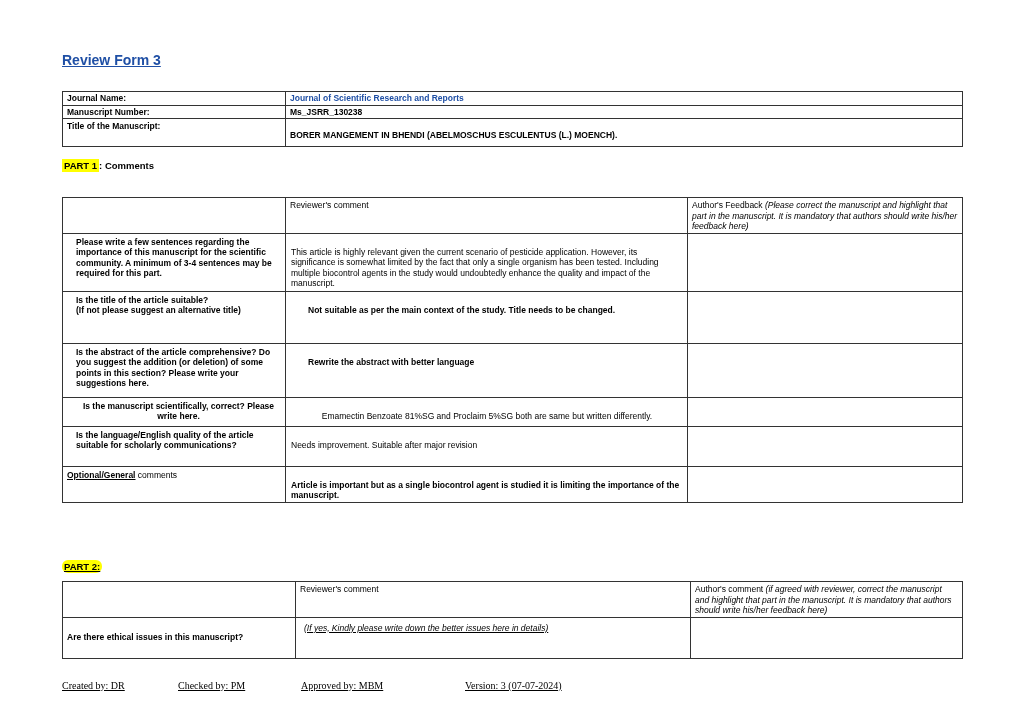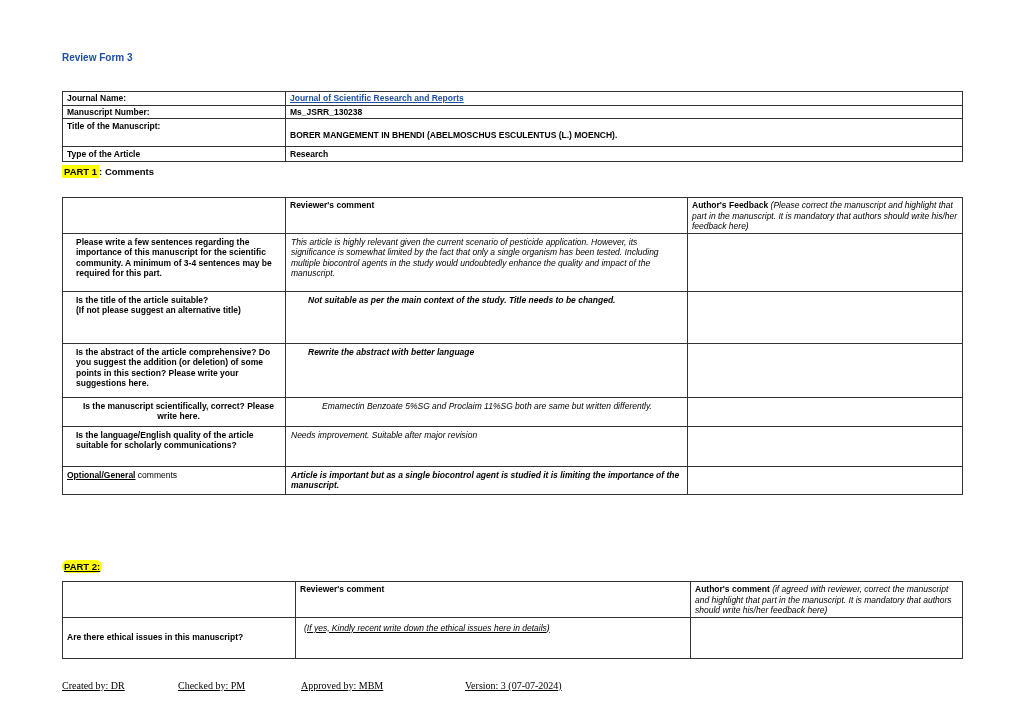--- a/index.html
+++ b/index.html
@@ -1,57 +1,57 @@
 <!DOCTYPE html>
 <html style="--link: #1F4FA5; --hl: #FFFF00; --border: #333333;"><head>
 <meta charset="utf-8">
 <style>
   :root { --link:#1F4FA5; --hl:#FFFF00; --border:#333; }
   html,body{margin:0;padding:0;background:#e8e8e8;}
   #page{position:relative;width:1024px;height:724px;background:#ffffff;
         font-family:"Liberation Sans",sans-serif;color:#000;overflow:hidden;}
 
-  .doc-title{position:absolute;left:62px;top:52px;font-size:10px;font-weight:bold;
-             color:var(--link);text-align:right;}
+  .doc-title{position:absolute;left:62px;top:52px;font-size:14px;font-weight:bold;
+             color:var(--link);text-decoration:underline;text-align:right;}
 
   table{border-collapse:collapse;table-layout:fixed;}
   td{border:1px solid var(--border);padding:1px 4px;font-size:8.5px;line-height:10.5px;
      vertical-align:middle;overflow:hidden;word-wrap:break-word;}
 
   
   #info-table{position:absolute;left:62px;top:91px;width:900px;}
   #info-table td.label{font-weight:bold;}
   #info-table td.value{font-weight:bold;}
   #info-table tr.title-row td.label{vertical-align:top;padding-top:2px;}
   #info-table tr.title-row td.value{vertical-align:middle;padding-top:6px;}
-  .link{color:var(--link);text-decoration:underline;font-weight:bold;cursor:pointer;}
+  .link{color:var(--link);font-weight:bold;cursor:pointer;}
 
   
   .section-heading{position:absolute;font-size:9.5px;font-weight:bold;}
-  #part1-heading{left:62px;top:166px;}
+  #part1-heading{left:62px;top:160px;}
   #part2-heading{left:62px;top:561px;}
   .hl{background:var(--hl);padding:1px 2px;}
   .hl.u{text-decoration:underline;border-radius:6px;}
 
   
   #part1-table{position:absolute;left:62px;top:197px;width:900px;}
   #part1-table thead td{vertical-align:top;padding-top:2px;}
-  .hdr-bold{font-weight:bold;}
+  .hdr-bold{font-weight:normal;}
   .note{font-style:italic;font-weight:normal;}
   #part1-table thead tr{height:31px;}
   #part1-table tbody tr:nth-child(1){height:58px;margin-top:20px;}
   #part1-table tbody tr:nth-child(2){height:52px;}
   #part1-table tbody tr:nth-child(3){height:54px;}
   #part1-table tbody tr:nth-child(4){height:29px;text-align:center;}
   #part1-table tbody tr:nth-child(5){height:40px;}
   #part1-table tbody tr:nth-child(6){height:28px;}
   #part1-table tbody tr:nth-child(7){height:51px;text-align:center;}
   td.q{font-weight:bold;vertical-align:top;padding-top:3px;padding-left:13px;white-space:pre-line;}
   td.q.flush{font-weight:normal;padding-left:4px;}
-  td.c{vertical-align:top;padding-top:3px;padding-left:5px;font-style:italic;}
+  td.c{vertical-align:top;padding-top:13px;padding-left:5px;}
   td.c.indent{padding-left:22px;}
   .bold{font-weight:bold;}
   .u-text{text-decoration:underline;}
 
   
   #part2-table{position:absolute;left:62px;top:581px;width:900px;}
   #part2-table thead tr{height:33px;}
   #part2-table thead td{vertical-align:top;padding-top:2px;}
   #part2-table tbody tr{height:41px;}
   #part2-table td.q2{font-weight:bold;vertical-align:middle;padding-left:4px;}
@@ -81,24 +81,20 @@
         <td class="value"><span class="link">Journal of Scientific Research and Reports</span></td>
       </tr>
       <tr style="height:13px">
         <td class="label">Manuscript Number:</td>
         <td class="value">Ms_JSRR_130238</td>
       </tr>
       <tr class="title-row" style="height:28px">
         <td class="label">Title of the Manuscript:</td>
         <td class="value">BORER MANGEMENT IN BHENDI (ABELMOSCHUS ESCULENTUS (L.) MOENCH).</td>
       </tr>
-      <tr style="height:15px">
-        <td class="label">Type of the Article</td>
-        <td class="value">Research</td>
-      </tr>
     </tbody>
   </table>
 
   <div class="section-heading" id="part1-heading"><span class="hl">PART 1</span><span>: Comments</span></div>
 
   <table id="part1-table">
     <colgroup>
         <col style="width:223px">
         <col style="width:402px">
         <col style="width:275px">
@@ -122,21 +118,21 @@
           <td class="c bold indent">Not suitable as per the main context of the study. Title needs to be changed.</td>
           <td></td>
         </tr>
         <tr>
           <td class="q">Is the abstract of the article comprehensive? Do you suggest the addition (or deletion) of some points in this section? Please write your suggestions here.</td>
           <td class="c bold indent">Rewrite the abstract with  better language</td>
           <td></td>
         </tr>
         <tr>
           <td class="q">Is the manuscript scientifically, correct? Please write here.</td>
-          <td class="c">Emamectin Benzoate 5%SG and Proclaim 11%SG both are same but written differently.</td>
+          <td class="c">Emamectin Benzoate 81%SG and Proclaim 5%SG both are same but written differently.</td>
           <td></td>
         </tr>
         <tr>
           <td class="q">Is the language/English quality of the article suitable for scholarly communications?</td>
           <td class="c">Needs improvement. Suitable after major revision</td>
           <td></td>
         </tr>
         <tr>
           <td class="q flush"><span class="bold u-text">Optional/General</span> comments</td>
           <td class="c bold">Article is important but  as a single biocontrol agent is studied it is limiting the importance of the manuscript.</td>
@@ -156,21 +152,21 @@
     <thead>
       <tr>
         <td></td>
         <td class="hdr-bold">Reviewer's comment</td>
         <td><span class="hdr-bold">Author's comment </span><span class="note">(if agreed with reviewer, correct the manuscript and highlight that part in the manuscript. It is mandatory that authors should write his/her feedback here)</span></td>
       </tr>
     </thead>
     <tbody>
       <tr>
         <td class="q2">Are there ethical issues in this manuscript?</td>
-        <td class="c2"><span>(If yes, Kindly recent write down the ethical issues here in details)</span></td>
+        <td class="c2"><span>(If yes, Kindly please write down the better issues here in details)</span></td>
         <td></td>
       </tr>
     </tbody>
   </table>
 
   <span class="footer-item" style="left:62px">Created by: DR</span>
   <span class="footer-item" style="left:178px">Checked by: PM</span>
   <span class="footer-item" style="left:301px">Approved by: MBM</span>
   <span class="footer-item" style="left:465px">Version: 3 (07-07-2024)</span>
 

